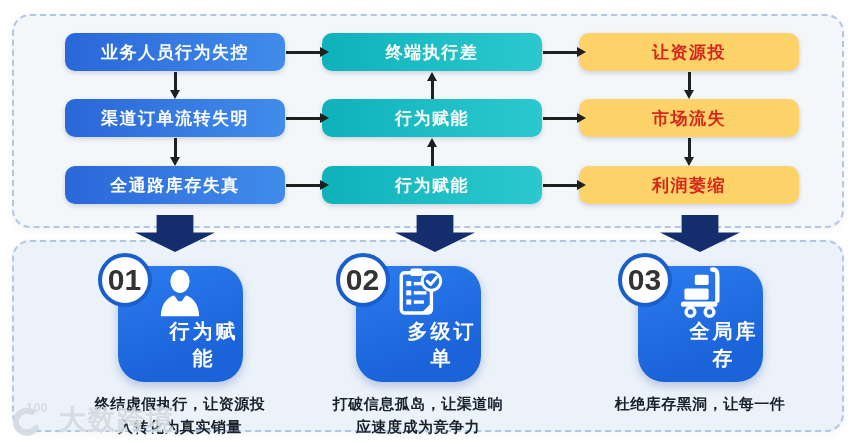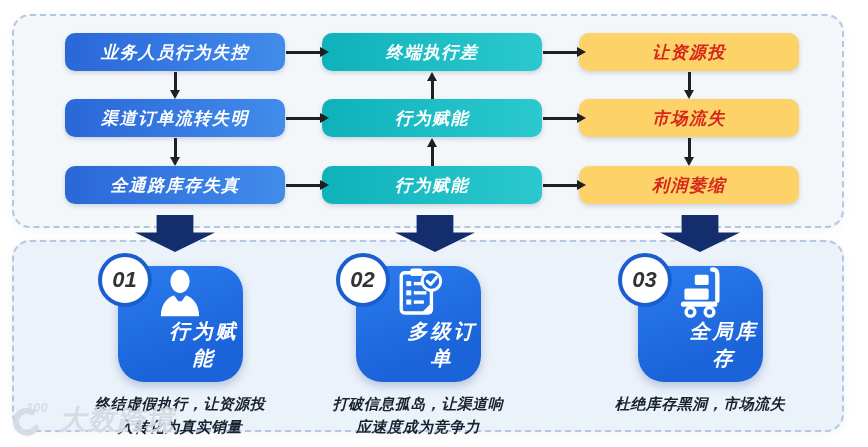--- a/index.html
+++ b/index.html
@@ -1,18 +1,18 @@
 <!DOCTYPE html>
 <html><head>
 <meta charset="utf-8">
 <style>
   html,body{margin:0;padding:0;background:#ffffff;}
   .stage{
     position:relative;width:868px;height:447px;background:#ffffff;
-    font-family:"Liberation Sans","DejaVu Sans",sans-serif;overflow:hidden;font-style:italic;
+    font-family:"Liberation Sans","DejaVu Sans",sans-serif;overflow:hidden;
   }
   
   .panel{
     position:absolute;box-sizing:border-box;border:2px dashed #b3c7e3;border-radius:18px;
     box-shadow:0 2px 8px rgba(30,60,120,.06);
   }
   .panel.top{left:12px;top:14px;width:832px;height:214px;background:#f4f7fa;}
   .panel.bottom{left:12px;top:240px;width:832px;height:192px;background:#ebf2fa;}
   
   .flow-box{
@@ -45,21 +45,21 @@
   .card{position:absolute;top:10px;width:260px;text-align:center;}
   .tile{
     position:relative;width:125px;height:116px;margin:14px auto 10px;
     background:linear-gradient(160deg,#2b7cf0 0%,#1b63d9 75%);
     border-radius:26px;box-shadow:0 4px 10px rgba(20,60,140,.25);
     display:flex;flex-direction:column;align-items:center;justify-content:flex-end;
   }
   .badge{
     position:absolute;left:-20px;top:-13px;width:46px;height:46px;border-radius:50%;
     background:#ffffff;border:4px solid #1a5ecd;display:flex;align-items:center;justify-content:center;
-    font-size:22px;font-weight:bold;color:#333333;z-index:2;
+    font-size:30px;font-weight:bold;color:#333333;z-index:2;
   }
   .tile-icon{flex:1;display:flex;align-items:center;justify-content:center;padding-top:8px;}
   .tile-title{color:#ffffff;font-size:20px;font-weight:bold;letter-spacing:3px;margin-bottom:10px;margin-left:48px;}
   .card-desc{font-size:15px;font-weight:bold;color:#18222e;line-height:1.55;letter-spacing:.5px;}
   .card-desc span{display:block;}
   
   .watermark{
     position:absolute;left:6px;top:398px;display:flex;align-items:center;gap:9px;
     color:#ccd4dd;opacity:.9;z-index:6;pointer-events:none;
   }
@@ -162,21 +162,21 @@
             <rect x="14" y="26" width="28" height="13" rx="2" fill="#ffffff"></rect>
             <rect x="10" y="41" width="42" height="6" rx="3" fill="#ffffff"></rect>
             <circle cx="21" cy="53" r="5" fill="none" stroke="#ffffff" stroke-width="4"></circle>
             <circle cx="43" cy="53" r="5" fill="none" stroke="#ffffff" stroke-width="4"></circle>
           </svg>
         </div>
         <div class="badge">03</div>
         <div class="tile-title">全局库存</div>
       </div>
       <div class="card-desc">
-        <span>杜绝库存黑洞，市场流失</span>
+        <span>杜绝库存黑洞，让每一件</span>
       </div>
     </div>
   </div>
 
   <div class="watermark">
     <span>
       <svg width="44" height="40" viewBox="0 0 44 40">
         <path d="M26 14 A11 11 0 1 0 30 30" fill="none" stroke="#d3dae2" stroke-width="6" stroke-linecap="round"></path>
         <text x="20" y="14" font-size="13" font-weight="bold" fill="#d3dae2" font-family="'Liberation Sans',sans-serif">100</text>
       </svg>

